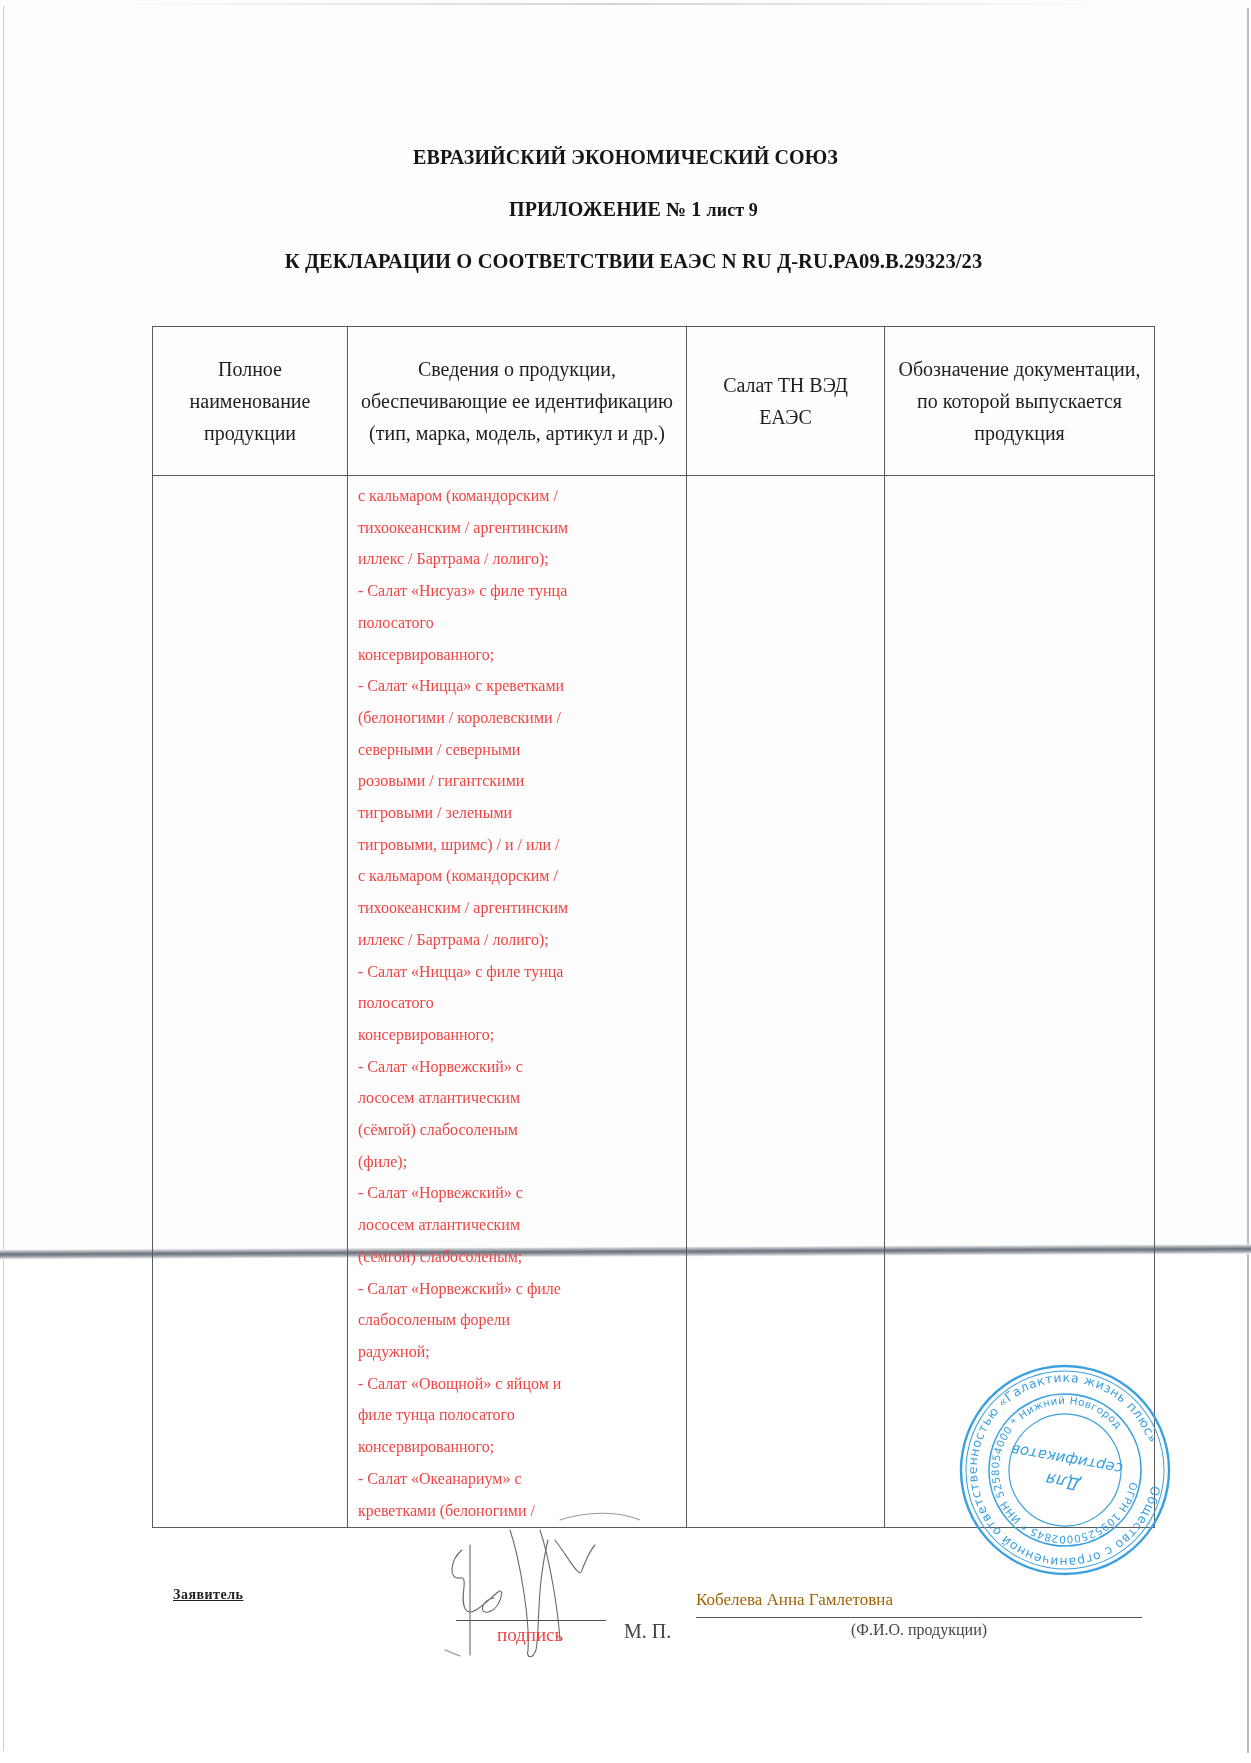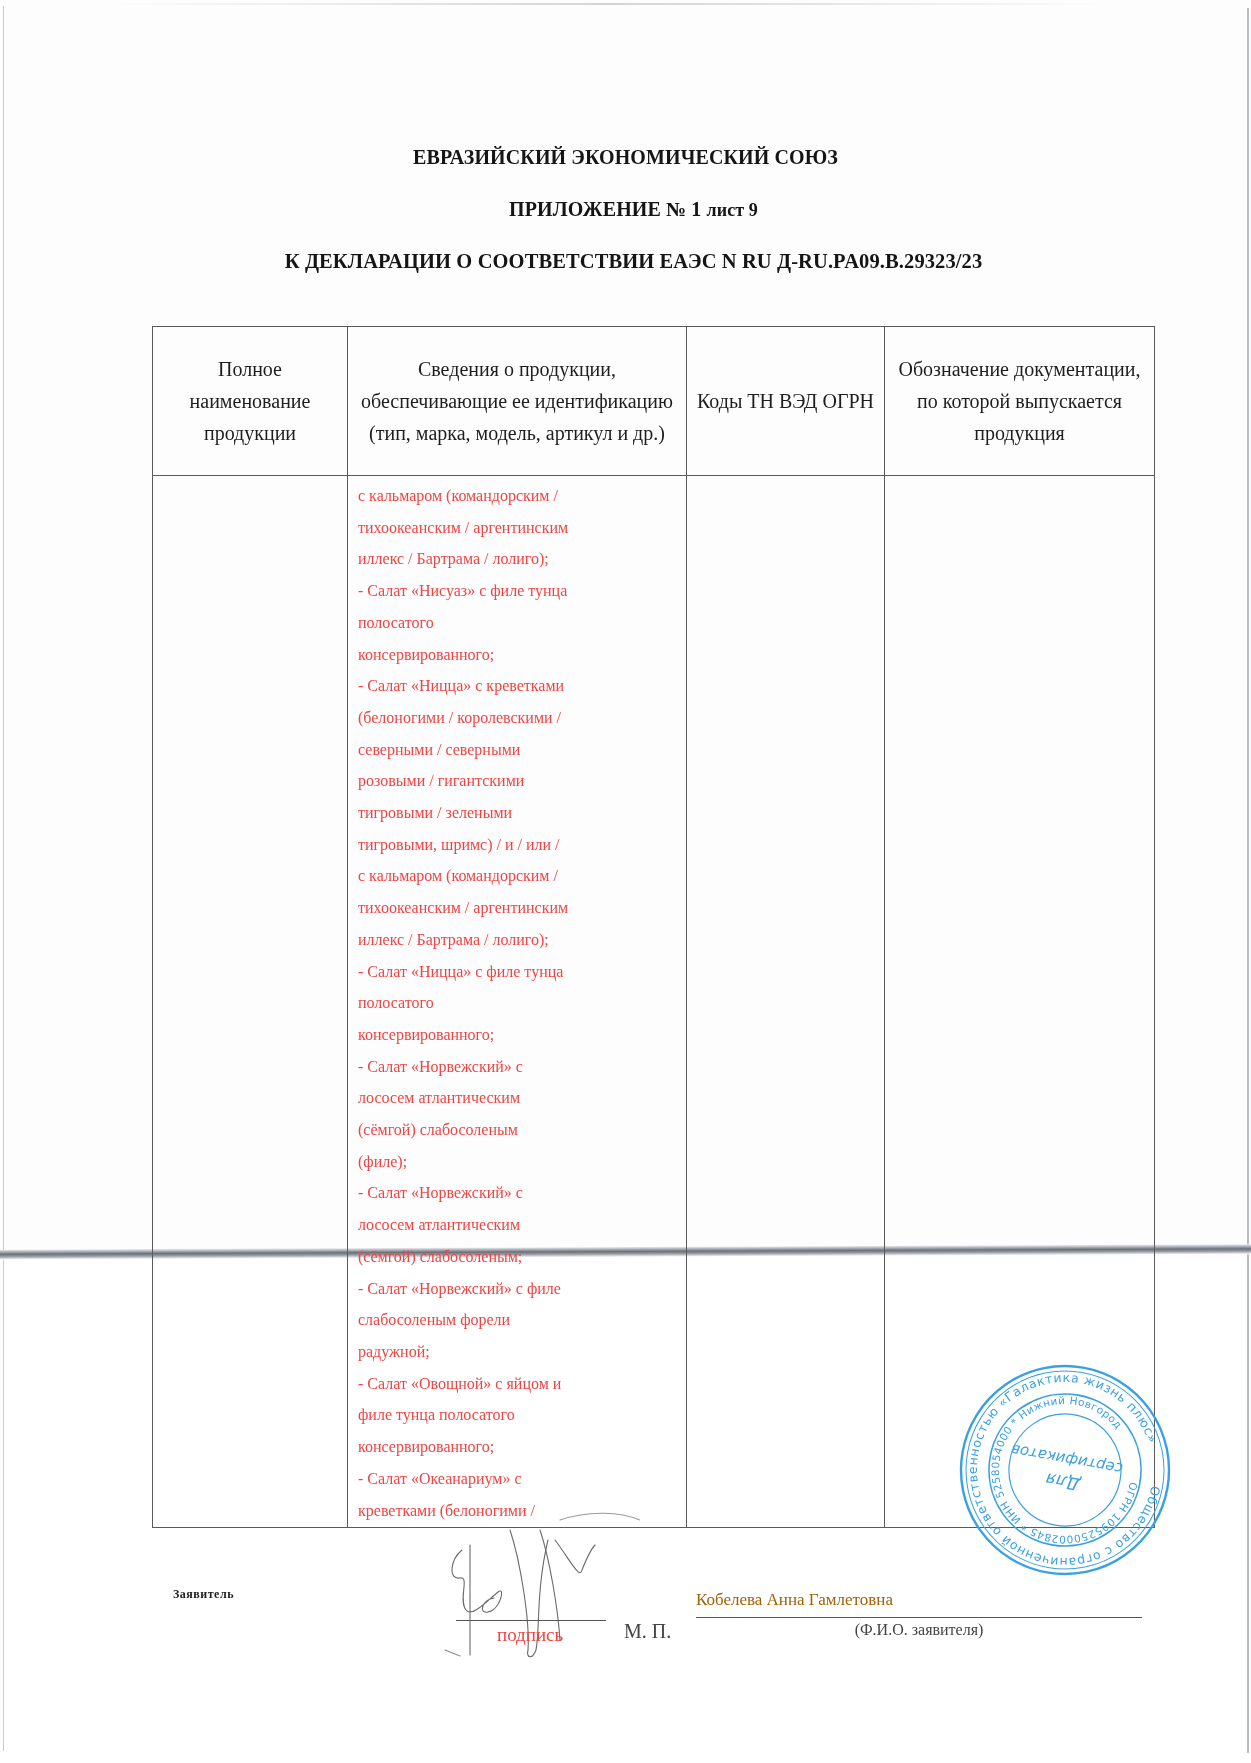--- a/index.html
+++ b/index.html
@@ -89,23 +89,24 @@
       white-space: pre-line;
       font-size: 16px;
       line-height: 31.7px;
       color: #ef4444;
     }
 
     .footer-label {
       position: absolute;
       left: 173px; top: 1587px;
       font-weight: bold;
-      font-size: 12px;
+      font-size: 14px;
       letter-spacing: 0.5px;
       color: #222;
+      text-decoration: underline;
     }
     .sig-line {
       position: absolute;
       left: 456px; top: 1620px;
       width: 150px; height: 1px;
       background: #555;
     }
     .sig-caption {
       position: absolute;
       left: 497px; top: 1624px;
@@ -172,21 +173,21 @@
     <colgroup>
       <col class="col1">
         <col class="col2">
         <col class="col3">
         <col class="col4">
     </colgroup>
     <thead>
       <tr>
         <th>Полное наименование продукции</th>
         <th>Сведения о продукции, обеспечивающие ее идентификацию (тип, марка, модель, артикул и др.)</th>
-        <th>Коды ТН ВЭД ОГРН</th>
+        <th>Салат ТН ВЭД ЕАЭС</th>
         <th>Обозначение документации, по которой выпускается продукция</th>
       </tr>
     </thead>
     <tbody>
       <tr>
         <td>
           <div class="body-text"></div>
         </td>
         <td>
           <div class="body-text">с кальмаром (командорским /
@@ -245,21 +246,21 @@
     </g>
   </svg>
 
   <div class="footer-label">Заявитель</div>
   <div class="sig-line"></div>
   <div class="sig-caption">подпись</div>
   <div class="mp">М. П.</div>
 
   <div class="applicant-name">Кобелева Анна Гамлетовна</div>
   <div class="name-line"></div>
-  <div class="name-caption">(Ф.И.О. заявителя)</div>
+  <div class="name-caption">(Ф.И.О. продукции)</div>
 
   <svg class="stamp" viewBox="0 0 220 220">
     <defs>
       <path id="stampOuter" d="M110,110 m-88,0 a88,88 0 1,1 176,0 a88,88 0 1,1 -176,0"></path>
       <path id="stampInner" d="M110,110 m-66,0 a66,66 0 1,1 132,0 a66,66 0 1,1 -132,0"></path>
     </defs>
     <g transform="rotate(190 110 110)" fill="none" stroke="#3aa0e0">
       <circle cx="110" cy="110" r="104" stroke-width="2.4"></circle>
       <circle cx="110" cy="110" r="99" stroke-width="1"></circle>
       <circle cx="110" cy="110" r="76" stroke-width="1.6"></circle>

